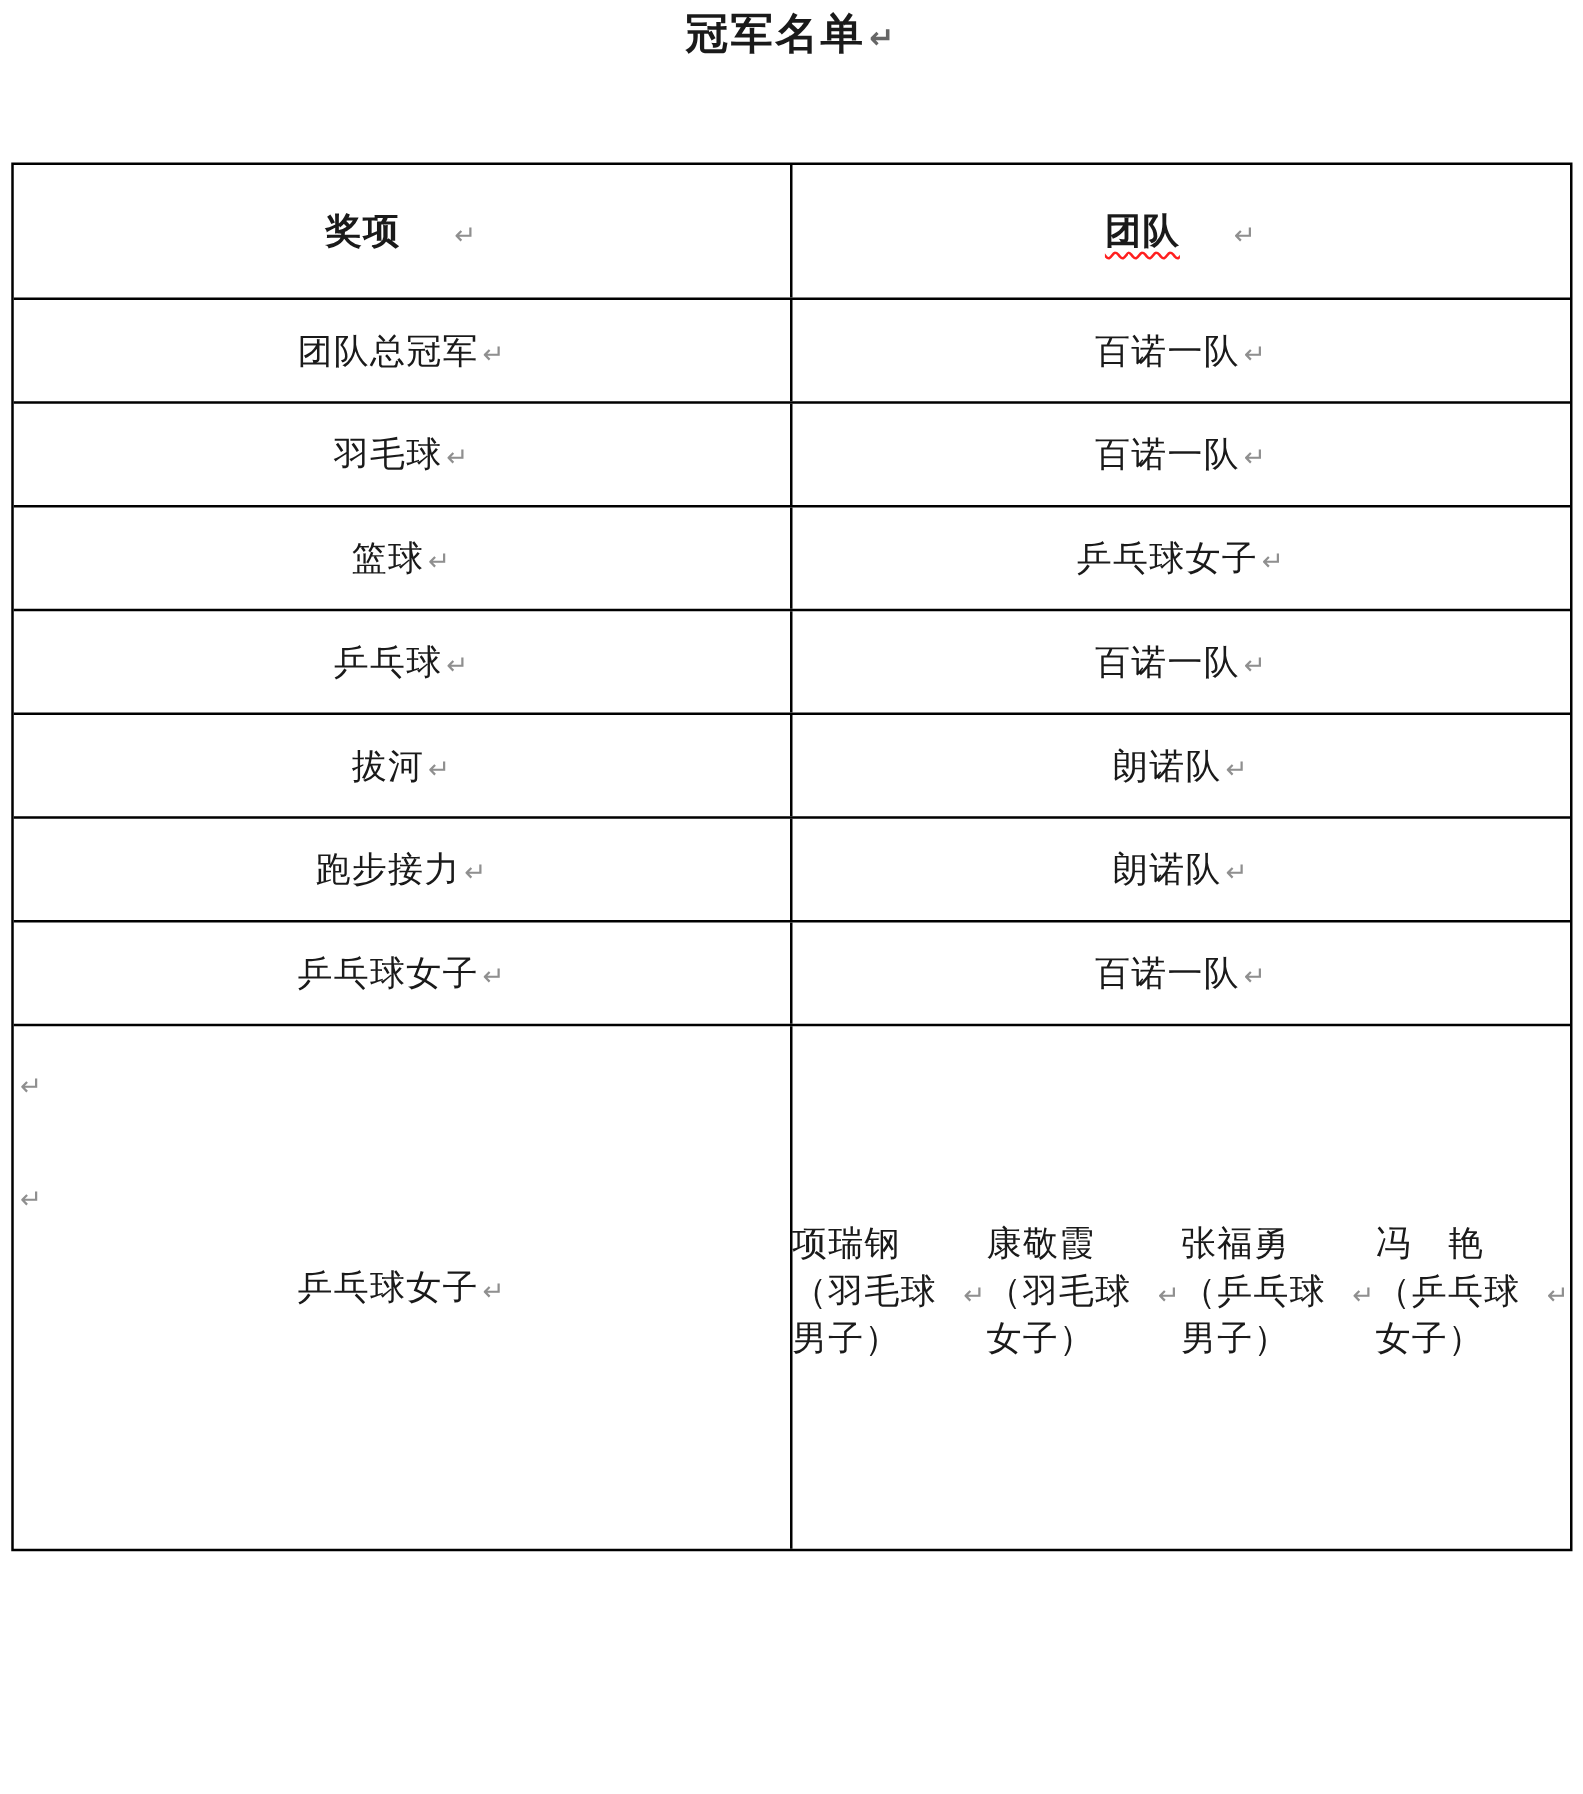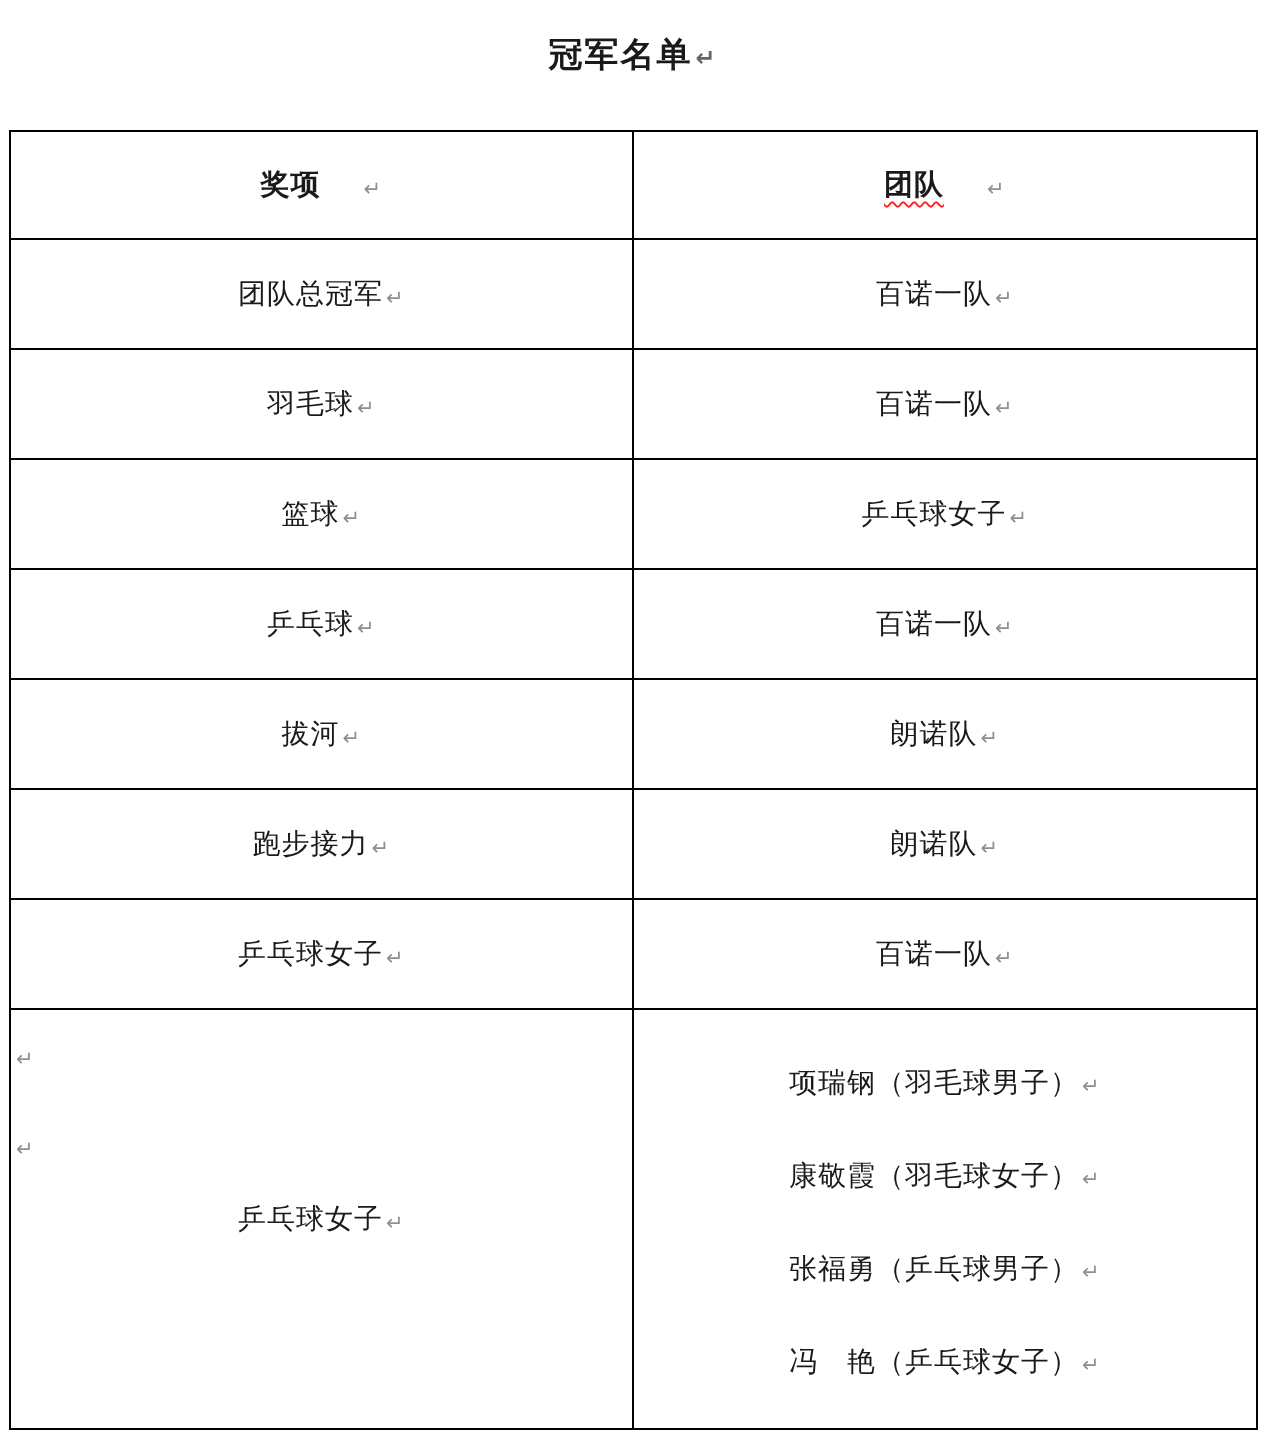--- a/index.html
+++ b/index.html
@@ -6,21 +6,21 @@
   .page{
     position:relative;
     width:1266px;height:1435px;
     background:#ffffff;
     font-family:"Liberation Sans","DejaVu Sans",sans-serif;
     color:#1a1a1a;
     overflow:hidden;
   }
   .doc-title{
     text-align:center;
-    padding-top:32px;
+    padding-top:4px;
     font-size:34px;
     font-weight:bold;
     letter-spacing:2px;
     height:50px;
   }
   .doc-title .pmark{font-size:24px;font-weight:bold;color:#666;}
   .tbl{
     position:absolute;
     left:9px;top:130px;
     width:1249px;
@@ -39,21 +39,21 @@
     box-sizing:border-box;
     display:flex;
     align-items:center;
     justify-content:center;
     font-size:28px;
     letter-spacing:1px;
   }
   .cell-left{border-right:2px solid #000;}
   .row-header{height:106px;}
   .row-header .cell{font-weight:bold;font-size:29px;gap:40px;}
-  .row-body{height:110px;}
+  .row-body{height:83px;}
   .row-last{height:420px;}
   .pmark{
     color:#8f8f8f;
     font-size:21px;
     margin-left:3px;
     font-weight:normal;
     line-height:1;
     transform:translateY(3px);
   }
   .squiggle{
@@ -65,21 +65,21 @@
   .empty-mark{
     position:absolute;
     left:5px;
     color:#8f8f8f;
     font-size:21px;
     line-height:1;
   }
   .empty-mark-1{top:38px;}
   .empty-mark-2{top:128px;}
   .cell-winners{
-    flex-direction:column;
+    flex-direction:row;
     justify-content:space-around;
     padding:26px 0 20px 0;
   }
   .winner-line{
     display:flex;
     align-items:center;
     font-size:28px;
     letter-spacing:1px;
   }
 </style>

